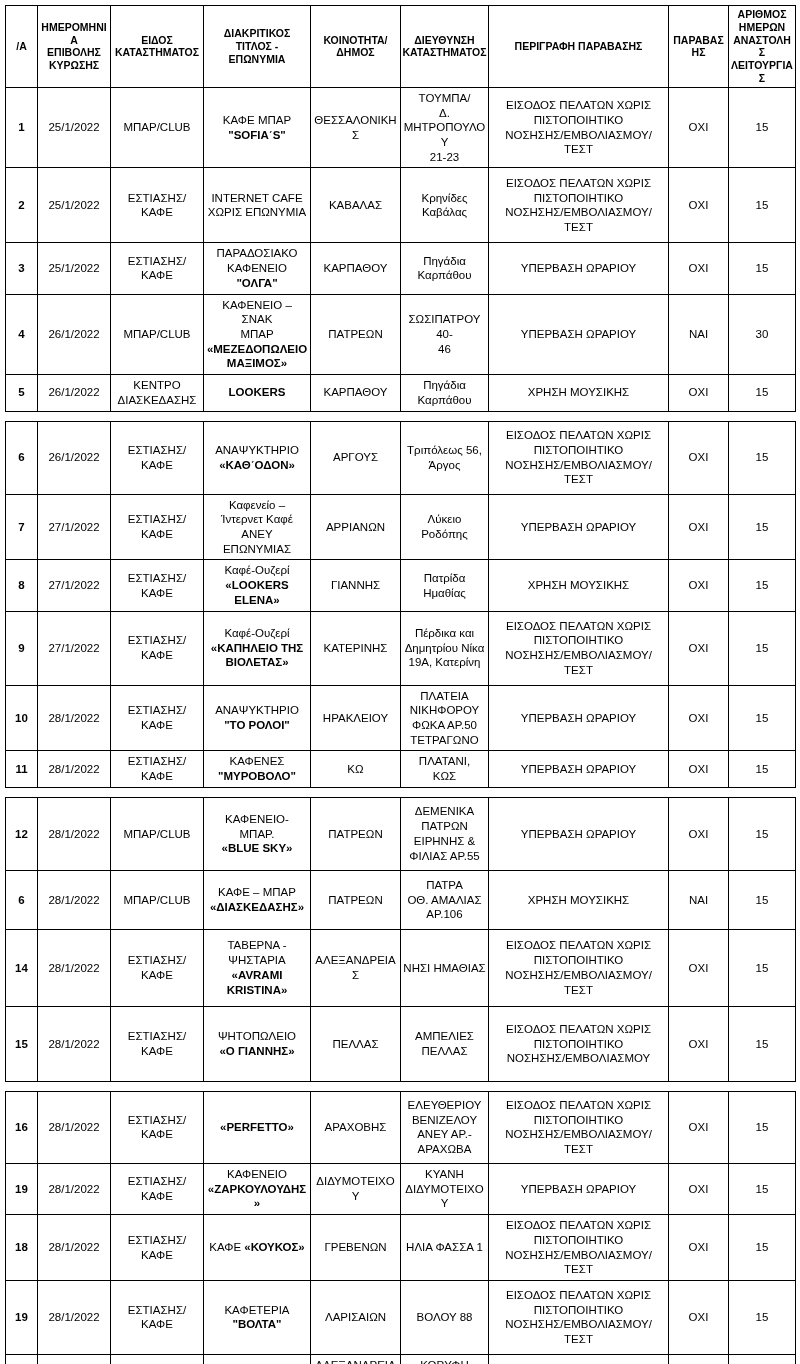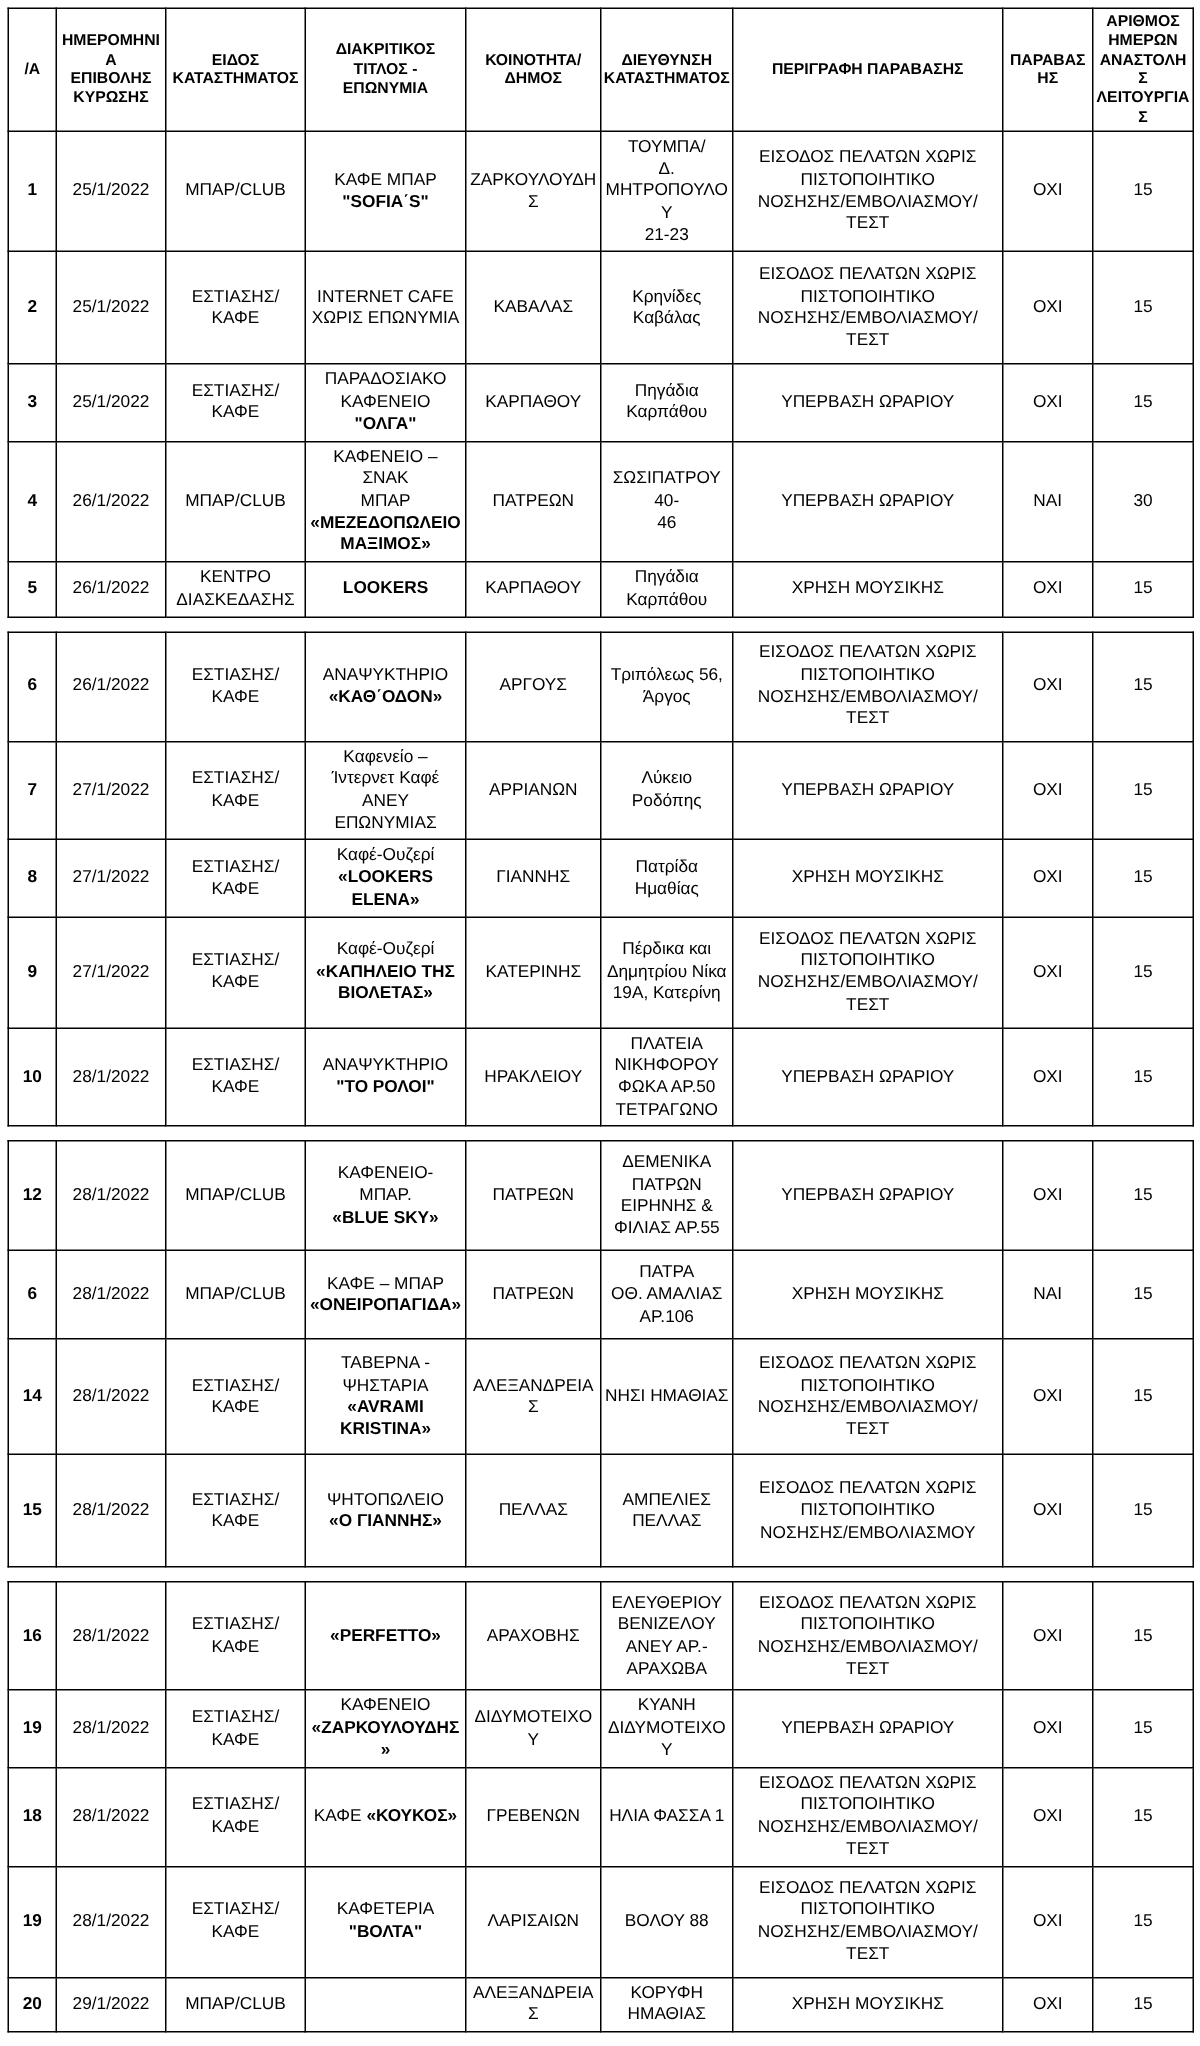--- a/index.html
+++ b/index.html
@@ -82,21 +82,21 @@
 ΛΕΙΤΟΥΡΓΙΑΣ</th>
           </tr>
         </thead>
         <tbody>
           <tr style="height: 75px;">
             <td class="c-num">1</td>
             <td>25/1/2022</td>
             <td>ΜΠΑΡ/CLUB</td>
             <td><span class="title-prefix">ΚΑΦΕ ΜΠΑΡ
 </span><span class="title-bold">"SOFIA΄S"</span></td>
-            <td>ΖΑΡΚΟΥΛΟΥΔΗΣ</td>
+            <td>ΘΕΣΣΑΛΟΝΙΚΗΣ</td>
             <td>ΤΟΥΜΠΑ/
 Δ.
 ΜΗΤΡΟΠΟΥΛΟΥ
 21-23</td>
             <td>ΕΙΣΟΔΟΣ ΠΕΛΑΤΩΝ ΧΩΡΙΣ
 ΠΙΣΤΟΠΟΙΗΤΙΚΟ
 ΝΟΣΗΣΗΣ/ΕΜΒΟΛΙΑΣΜΟΥ/ΤΕΣΤ</td>
             <td>ΟΧΙ</td>
             <td>15</td>
           </tr>
@@ -240,20 +240,33 @@
 </span><span class="title-bold">"ΤΟ ΡΟΛΟΙ"</span></td>
             <td>ΗΡΑΚΛΕΙΟΥ</td>
             <td>ΠΛΑΤΕΙΑ
 ΝΙΚΗΦΟΡΟΥ
 ΦΩΚΑ ΑΡ.50
 ΤΕΤΡΑΓΩΝΟ</td>
             <td>ΥΠΕΡΒΑΣΗ ΩΡΑΡΙΟΥ</td>
             <td>ΟΧΙ</td>
             <td>15</td>
           </tr>
+          <tr style="height: 30px;">
+            <td class="c-num">11</td>
+            <td>28/1/2022</td>
+            <td>ΕΣΤΙΑΣΗΣ/ΚΑΦΕ</td>
+            <td><span class="title-prefix">ΚΑΦΕΝΕΣ
+</span><span class="title-bold">"ΜΥΡΟΒΟΛΟ"</span></td>
+            <td>ΚΩ</td>
+            <td>ΠΛΑΤΑΝΙ,
+ΚΩΣ</td>
+            <td>ΥΠΕΡΒΑΣΗ ΩΡΑΡΙΟΥ</td>
+            <td>ΟΧΙ</td>
+            <td>15</td>
+          </tr>
         </tbody>
       </table>
       <table class="sanctions">
         <colgroup>
           <col style="width: 32px;">
           <col style="width: 73px;">
           <col style="width: 93px;">
           <col style="width: 107px;">
           <col style="width: 90px;">
           <col style="width: 88px;">
@@ -276,21 +289,21 @@
 ΦΙΛΙΑΣ ΑΡ.55</td>
             <td>ΥΠΕΡΒΑΣΗ ΩΡΑΡΙΟΥ</td>
             <td>ΟΧΙ</td>
             <td>15</td>
           </tr>
           <tr style="height: 59px;">
             <td class="c-num">6</td>
             <td>28/1/2022</td>
             <td>ΜΠΑΡ/CLUB</td>
             <td><span class="title-prefix">ΚΑΦΕ – ΜΠΑΡ
-</span><span class="title-bold">«ΟΝΕΙΡΟΠΑΓΙΔΑ»</span></td>
+</span><span class="title-bold">«ΔΙΑΣΚΕΔΑΣΗΣ»</span></td>
             <td>ΠΑΤΡΕΩΝ</td>
             <td>ΠΑΤΡΑ
 ΟΘ. ΑΜΑΛΙΑΣ
 ΑΡ.106</td>
             <td>ΧΡΗΣΗ ΜΟΥΣΙΚΗΣ</td>
             <td>ΝΑΙ</td>
             <td>15</td>
           </tr>
           <tr style="height: 77px;">
             <td class="c-num">14</td>

